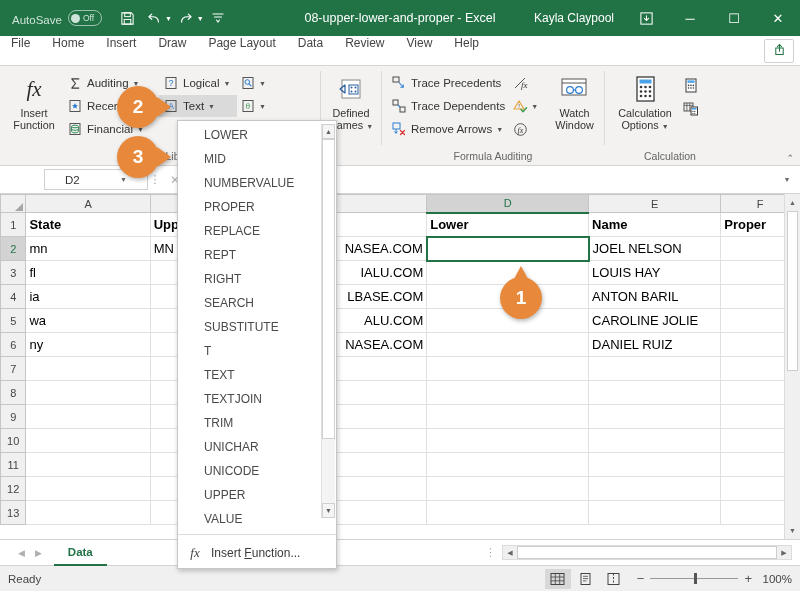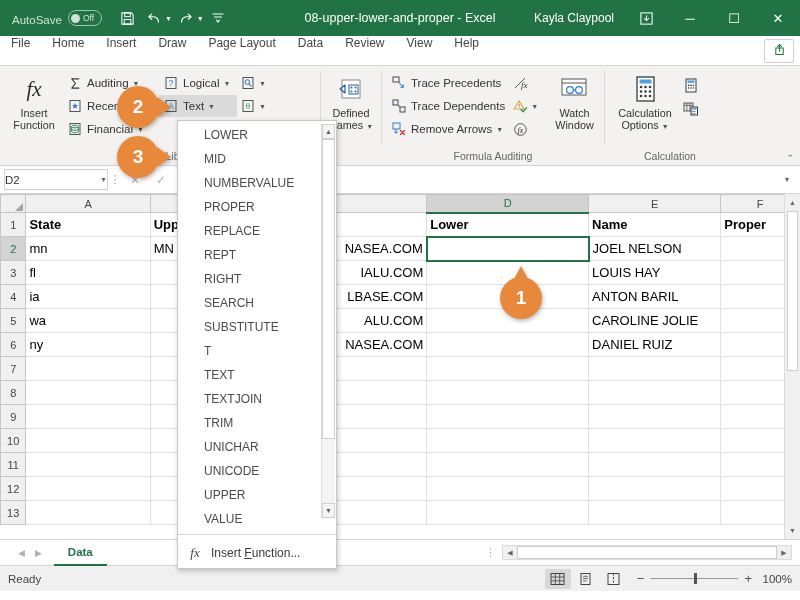--- a/index.html
+++ b/index.html
@@ -106,21 +106,21 @@
   .iconcol { display: flex; flex-direction: column; gap: 1px; padding-top: 2px; }
   .iconrow { display: flex; align-items: center; gap: 3px; padding: 2px 3px; height: 22px; }
 
   
   #formulabar {
     height: 28px; background: #fff; display: flex; align-items: center;
     border-bottom: 1px solid #d4d4d4; padding: 0 4px;
   }
   .namebox {
     width: 104px; height: 21px; border: 1px solid #d0d0d0; background: #fff;
-    display: flex; align-items: center; padding: 0 0; font-size: 11.5px;
+    display: flex; align-items: center; padding: 0 20px; font-size: 11.5px; margin-left: 40px;
   }
   .namebox .nb-text { flex: 1; }
   .namebox .nb-caret { font-size: 7px; color: #666; }
   .fb-dots { width: 14px; text-align: center; color: #999; font-size: 11px; }
   .fb-btns { display: flex; }
   .fb-btn {
     width: 26px; height: 22px; display: flex; align-items: center;
     justify-content: center; color: #b4b4b4; font-size: 12px;
   }
   .fb-input { flex: 1; height: 22px; padding: 0 6px; font-size: 12px; color: #333; }

